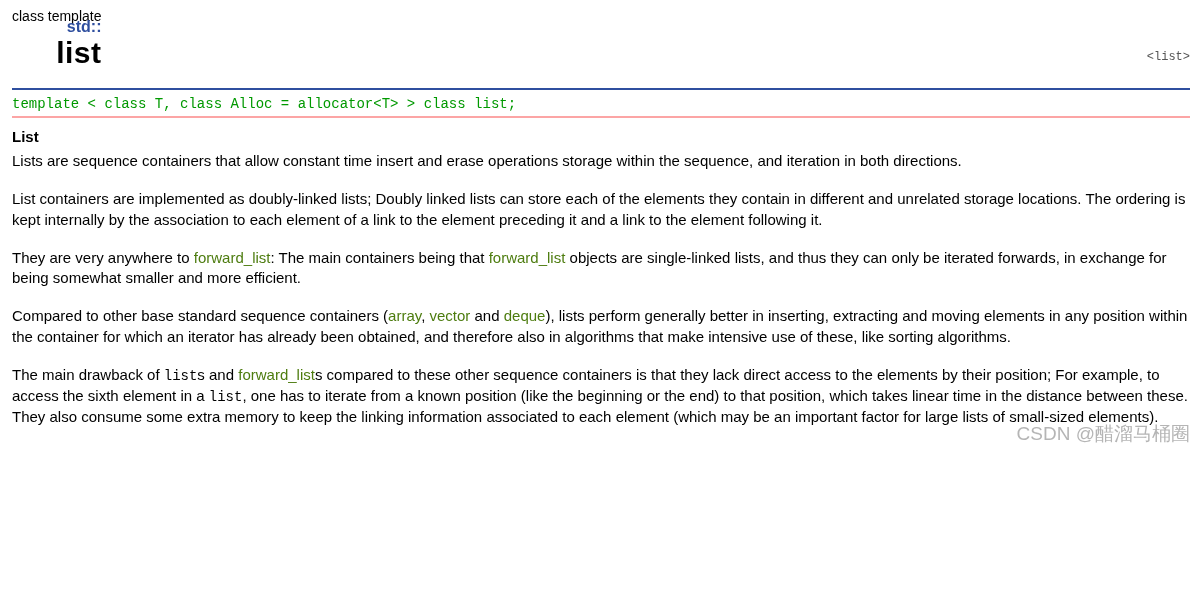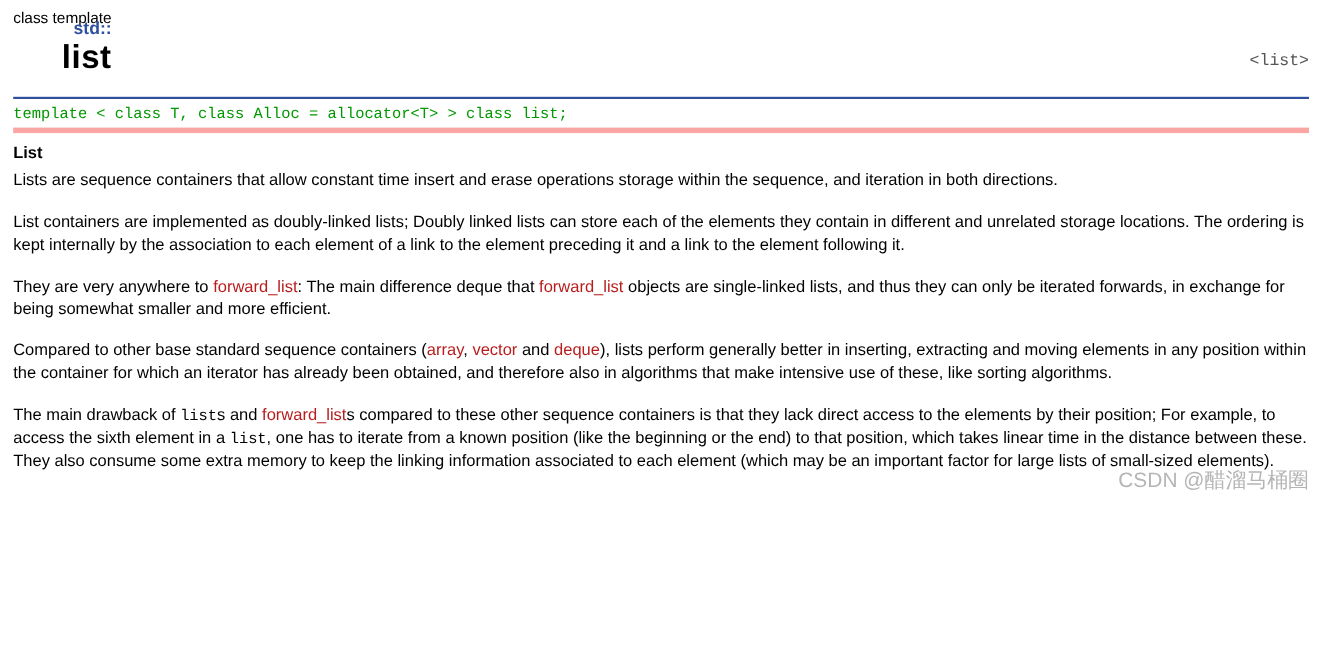--- a/index.html
+++ b/index.html
@@ -40,43 +40,43 @@
     font-size: 16px;
   }
   .class-name {
     font-weight: bold;
     font-size: 30px;
     color: #000;
     letter-spacing: 0.5px;
   }
   .header-right {
     font-family: "Courier New", monospace;
-    font-size: 15px;
+    font-size: 12px;
     color: #555;
     padding-bottom: 6px;
   }
   .template-decl {
     font-family: "Courier New", monospace;
     color: #009900;
     font-size: 14px;
-    border-bottom: 5px solid #fca5a5;
+    border-bottom: 2px solid #fca5a5;
     padding: 2px 0 4px 0;
     margin-bottom: 10px;
   }
   .section-title {
     font-weight: bold;
     font-size: 15px;
     margin-bottom: 6px;
   }
   .para {
     margin: 0 0 18px 0;
     line-height: 1.35;
   }
   a.ref-link {
-    color: #b91c1c;
+    color: #4d7c0f;
     text-decoration: none;
   }
   .mono {
     font-family: "Courier New", monospace;
     font-size: 14px;
   }
   .watermark {
     position: absolute;
     right: 12px;
     bottom: 6px;
@@ -100,19 +100,19 @@
 </div>
 
 <div class="template-decl">template &lt; class T, class Alloc = allocator&lt;T&gt; &gt; class list;</div>
 
 <div class="section-title">List</div>
 
 <p class="para">Lists are sequence containers that allow constant time insert and erase operations storage within the sequence, and iteration in both directions.</p>
 
 <p class="para">List containers are implemented as doubly-linked lists; Doubly linked lists can store each of the elements they contain in different and unrelated storage locations. The ordering is kept internally by the association to each element of a link to the element preceding it and a link to the element following it.</p>
 
-<p class="para"><span>They are very anywhere to </span><a href="#" class="ref-link">forward_list</a><span>: The main difference deque that </span><a href="#" class="ref-link">forward_list</a><span> objects are single-linked lists, and thus they can only be iterated forwards, in exchange for being somewhat smaller and more efficient.</span></p>
+<p class="para"><span>They are very anywhere to </span><a href="#" class="ref-link">forward_list</a><span>: The main containers being that </span><a href="#" class="ref-link">forward_list</a><span> objects are single-linked lists, and thus they can only be iterated forwards, in exchange for being somewhat smaller and more efficient.</span></p>
 
 <p class="para"><span>Compared to other base standard sequence containers (</span><a href="#" class="ref-link">array</a><span>, </span><a href="#" class="ref-link">vector</a><span> and </span><a href="#" class="ref-link">deque</a><span>), lists perform generally better in inserting, extracting and moving elements in any position within the container for which an iterator has already been obtained, and therefore also in algorithms that make intensive use of these, like sorting algorithms.</span></p>
 
 <p class="para"><span>The main drawback of </span><span class="mono">list</span><span>s and </span><a href="#" class="ref-link">forward_list</a><span>s compared to these other sequence containers is that they lack direct access to the elements by their position; For example, to access the sixth element in a </span><span class="mono">list</span><span>, one has to iterate from a known position (like the beginning or the end) to that position, which takes linear time in the distance between these. They also consume some extra memory to keep the linking information associated to each element (which may be an important factor for large lists of small-sized elements).</span></p>
 
 <div class="watermark">CSDN @醋溜马桶圈</div>
 
 </body></html>

